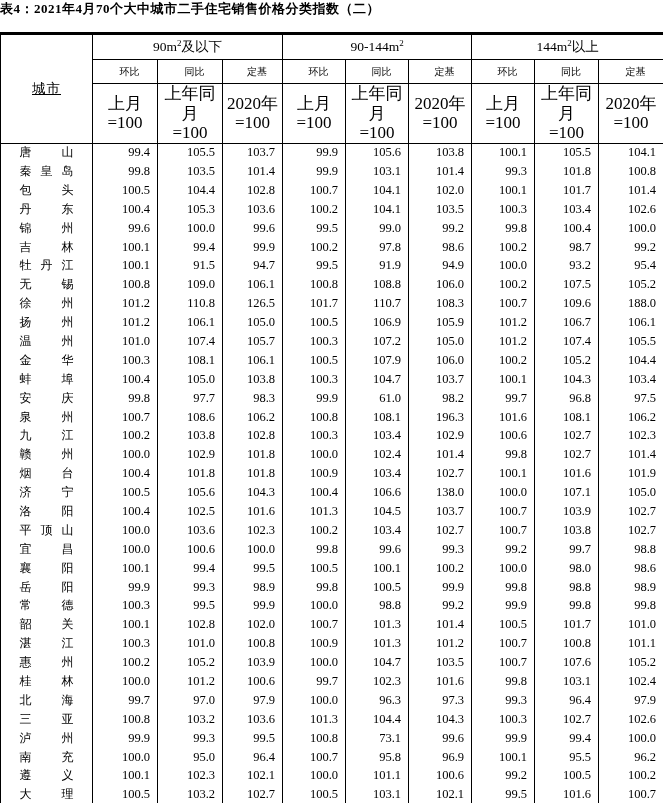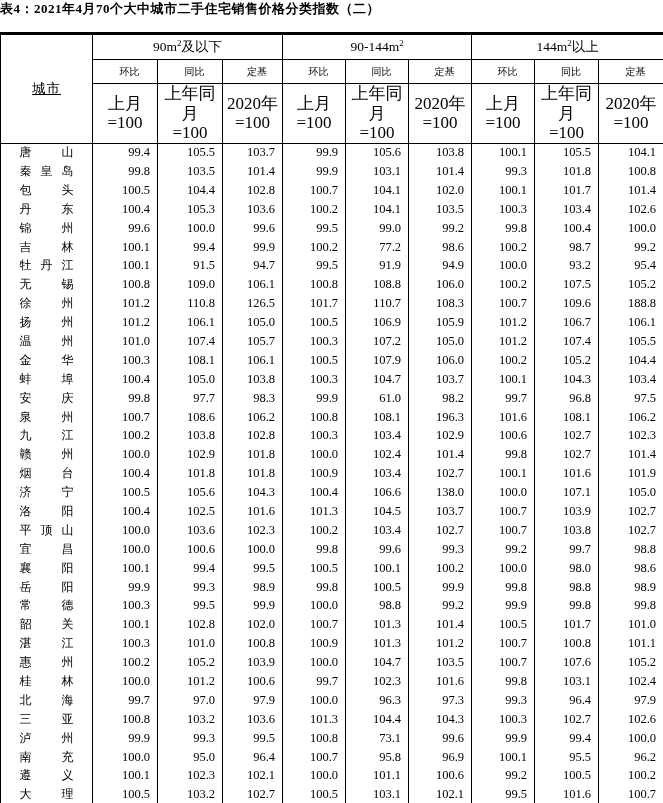--- a/index.html
+++ b/index.html
@@ -198,21 +198,21 @@
           <td class="num">99.8</td>
           <td class="num">100.4</td>
           <td class="num">100.0</td>
         </tr>
         <tr>
           <td class="city"><span class="city-name">吉林</span></td>
           <td class="num">100.1</td>
           <td class="num">99.4</td>
           <td class="num">99.9</td>
           <td class="num">100.2</td>
-          <td class="num">77.2</td>
+          <td class="num">97.8</td>
           <td class="num">98.6</td>
           <td class="num">100.2</td>
           <td class="num">98.7</td>
           <td class="num">99.2</td>
         </tr>
         <tr>
           <td class="city"><span class="city-name">牡丹江</span></td>
           <td class="num">100.1</td>
           <td class="num">91.5</td>
           <td class="num">94.7</td>
@@ -238,21 +238,21 @@
         <tr>
           <td class="city"><span class="city-name">徐州</span></td>
           <td class="num">101.2</td>
           <td class="num">110.8</td>
           <td class="num">126.5</td>
           <td class="num">101.7</td>
           <td class="num">110.7</td>
           <td class="num">108.3</td>
           <td class="num">100.7</td>
           <td class="num">109.6</td>
-          <td class="num">188.8</td>
+          <td class="num">188.0</td>
         </tr>
         <tr>
           <td class="city"><span class="city-name">扬州</span></td>
           <td class="num">101.2</td>
           <td class="num">106.1</td>
           <td class="num">105.0</td>
           <td class="num">100.5</td>
           <td class="num">106.9</td>
           <td class="num">105.9</td>
           <td class="num">101.2</td>

